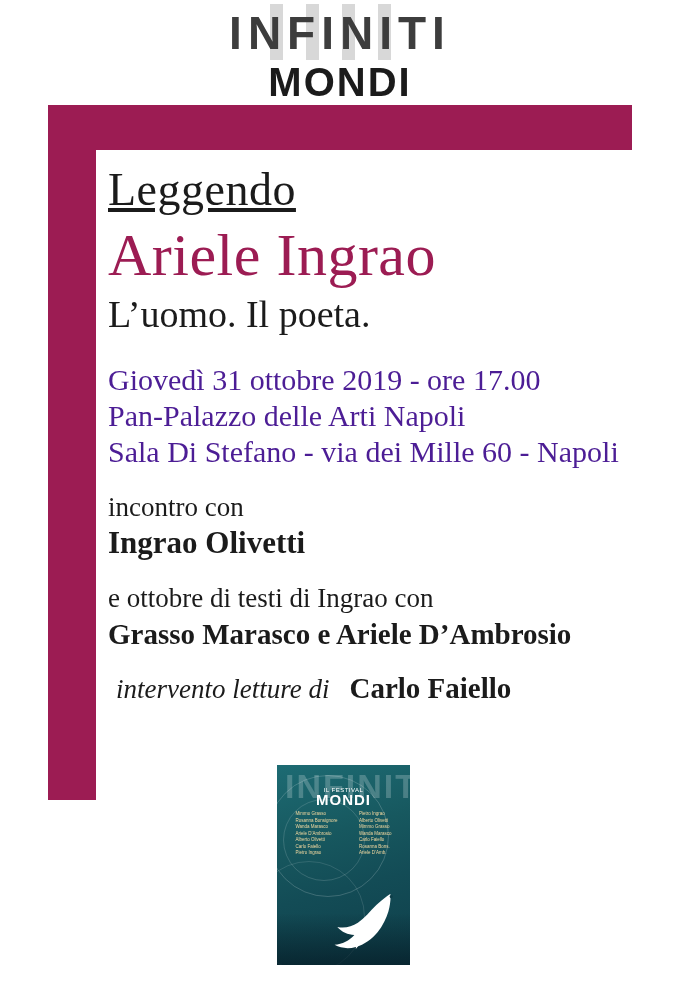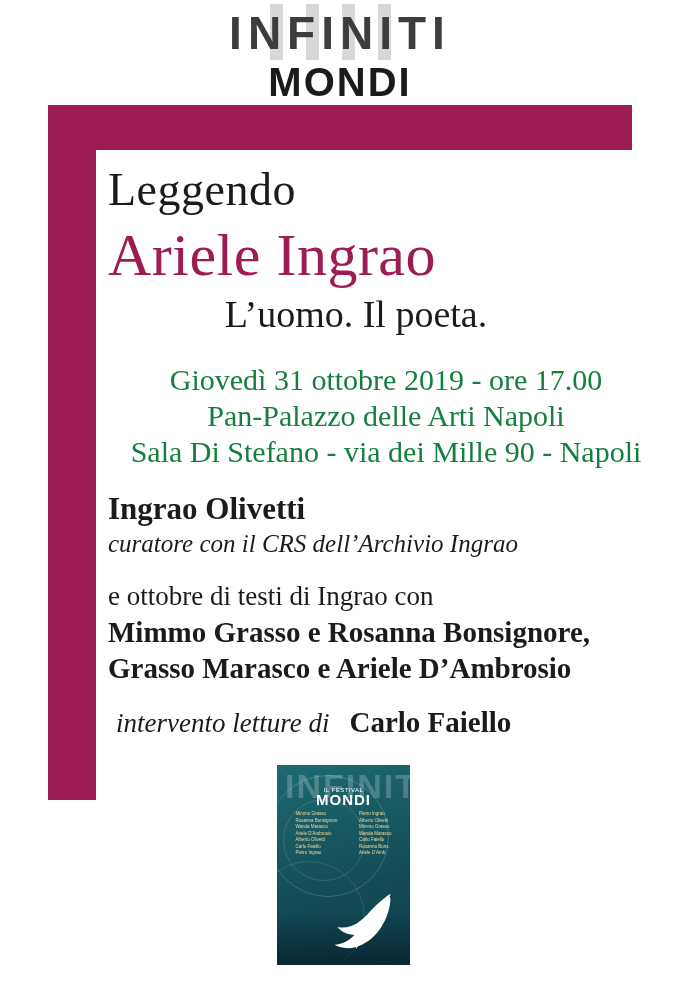--- a/index.html
+++ b/index.html
@@ -95,42 +95,42 @@
     position: absolute;
     top: 160px;
     left: 108px;
     width: 556px;
   }
   .line-leggendo {
     font-size: 46px;
     color: #1b1b1b;
     line-height: 60px;
     letter-spacing: 0.5px;
+    text-decoration: underline;
   }
   .line-name {
     font-size: 60px;
     color: #9c1c53;
     line-height: 70px;
     letter-spacing: 0.5px;
   }
   .line-sub {
     font-size: 38px;
     color: #1b1b1b;
     line-height: 52px;
-    text-align: center;
+    text-align: left;
     padding-right: 60px;
     margin-top: -2px;
   }
 
   .block-when {
     margin-top: 22px;
     font-size: 30px;
     line-height: 36px;
-    color: #15803d;
-    text-align: center;
+    color: #4c1d95;
   }
   .block-when div { white-space: nowrap; }
 
   .block-guest {
     margin-top: 20px;
     color: #1b1b1b;
   }
   .guest-intro {
     font-size: 27px;
     line-height: 34px;
@@ -294,31 +294,30 @@
 
 <div class="content">
 
   <div class="line-leggendo">Leggendo</div>
   <div class="line-name">Ariele Ingrao</div>
   <div class="line-sub">L’uomo. Il poeta.</div>
 
   <div class="block-when">
     <div>Giovedì 31 ottobre 2019 - ore 17.00</div>
     <div>Pan-Palazzo delle Arti Napoli</div>
-    <div>Sala Di Stefano - via dei Mille 90 - Napoli</div>
+    <div>Sala Di Stefano - via dei Mille 60 - Napoli</div>
   </div>
 
   <div class="block-guest">
+    <div class="guest-intro">incontro con</div>
     <div class="guest-name">Ingrao Olivetti</div>
-    <div class="guest-role">curatore con il CRS dell’Archivio Ingrao</div>
   </div>
 
   <div class="block-readings">
     <div class="readings-intro">e ottobre di testi di Ingrao con</div>
-    <div class="readings-names">Mimmo Grasso e Rosanna Bonsignore,</div>
     <div class="readings-names">Grasso Marasco e Ariele D’Ambrosio</div>
   </div>
 
   <div class="block-music">
     <span>intervento letture di</span><b>Carlo Faiello</b>
   </div>
 
 </div>
 
 <div class="poster">

